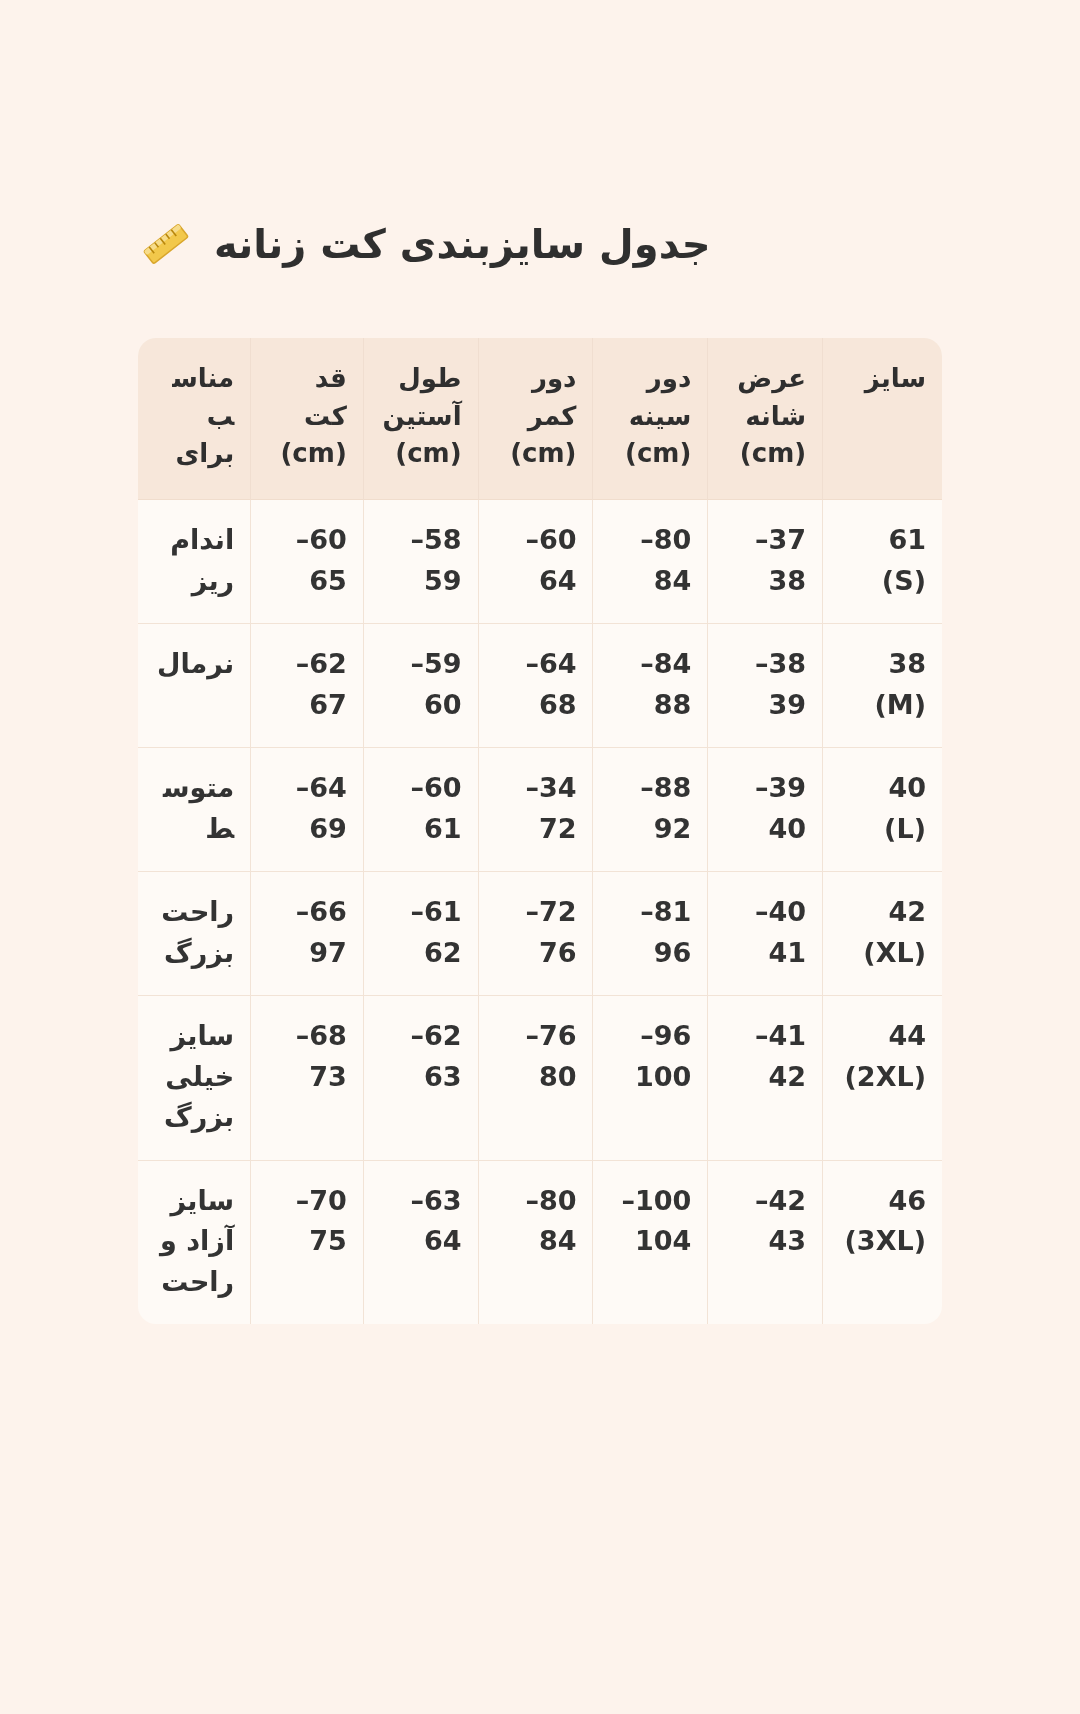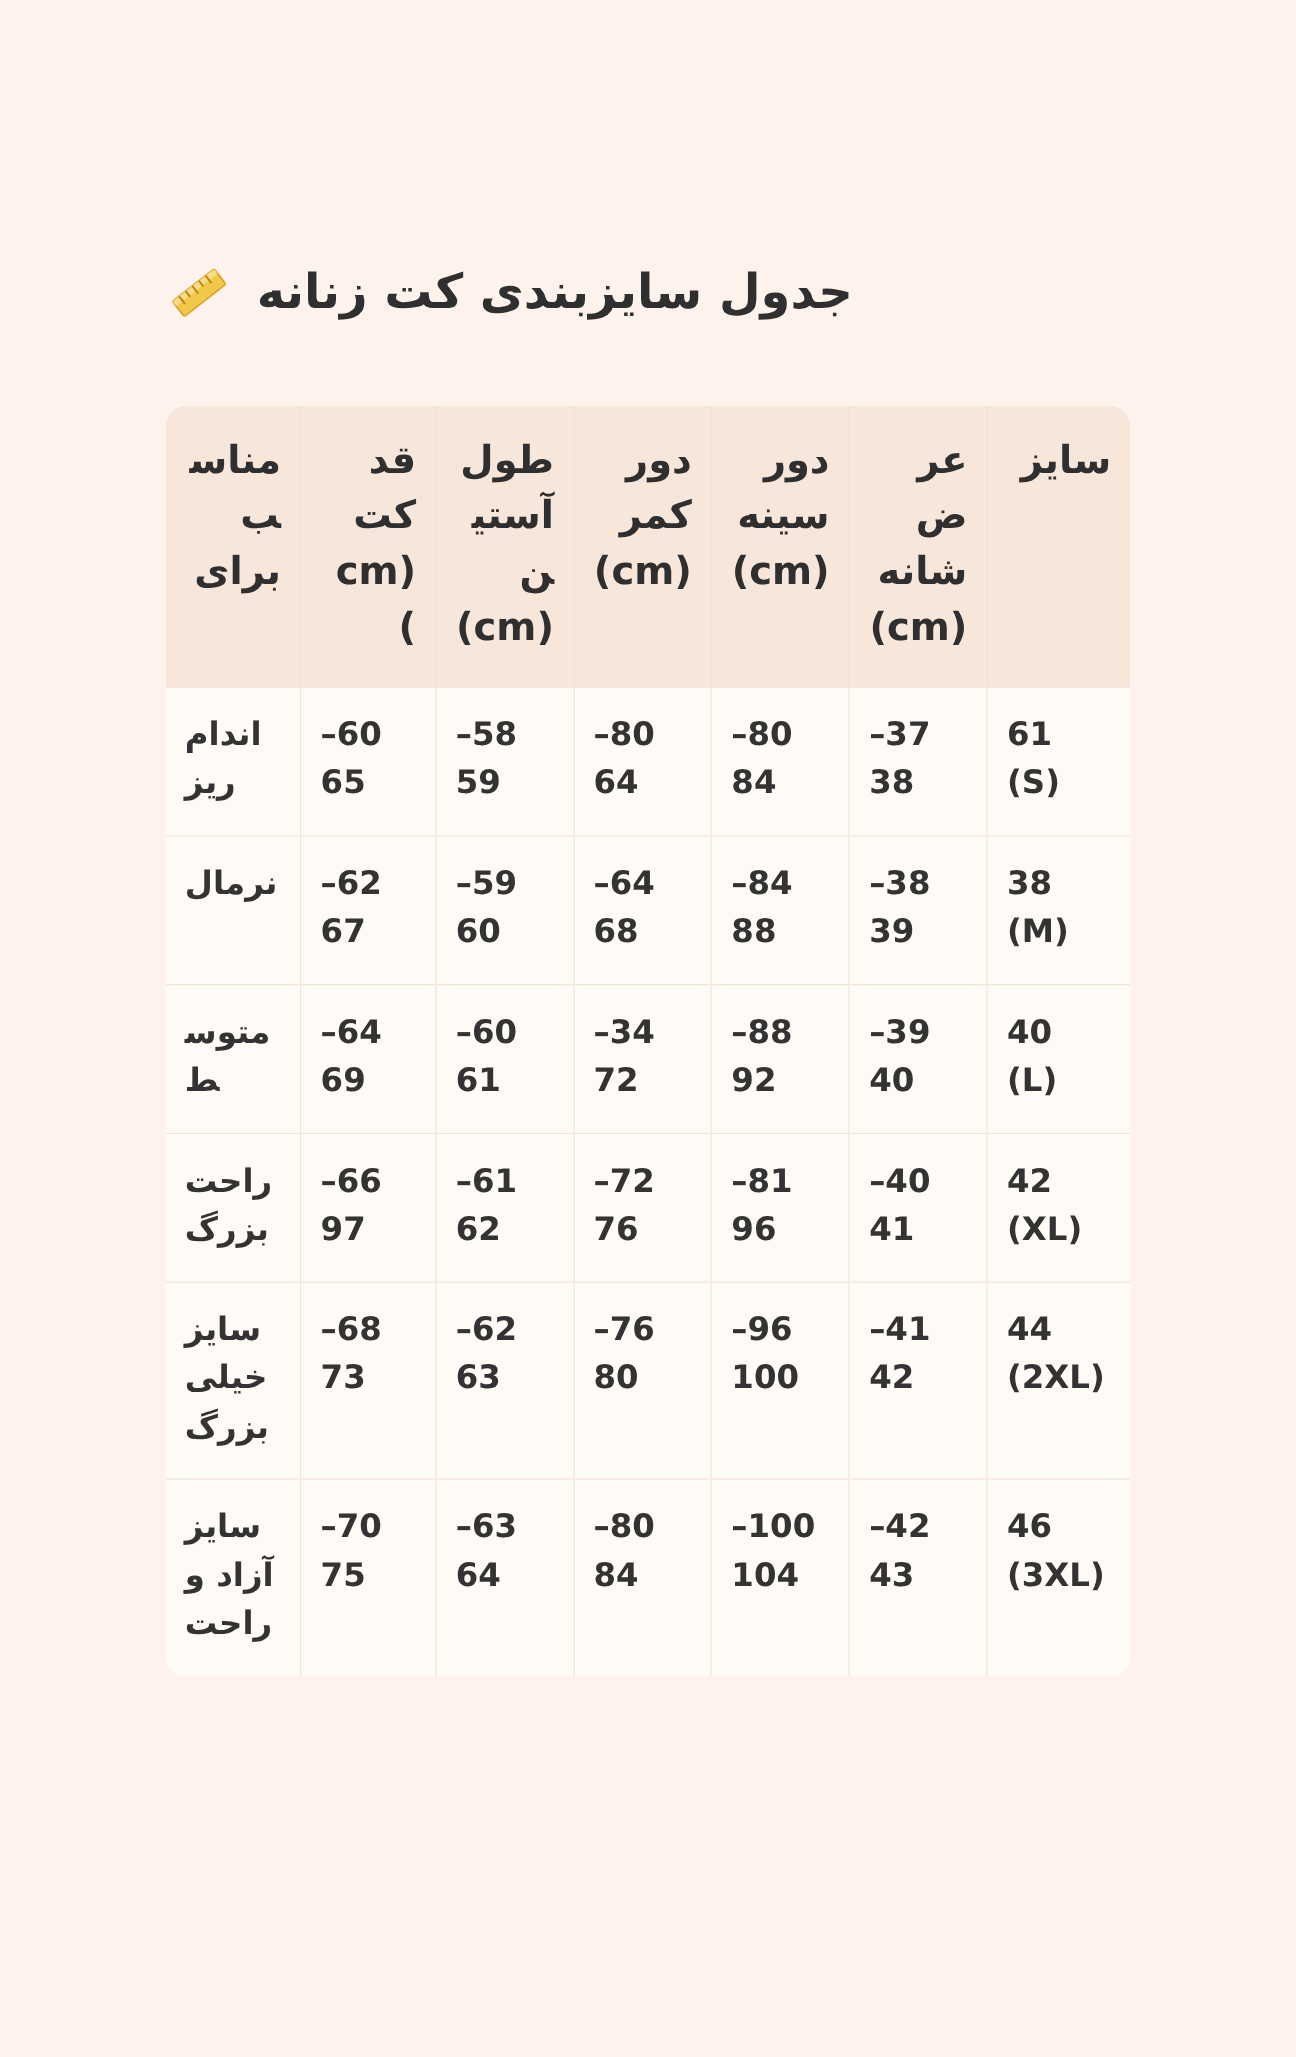--- a/index.html
+++ b/index.html
@@ -58,38 +58,38 @@
     border-collapse: collapse;
     background: #fefaf6;
     border-radius: 18px;
     overflow: hidden;
     direction: rtl;
     table-layout: fixed;
     box-shadow: 0 0 0 1px rgba(0,0,0,0.0);
   }
   table.size-table thead th {
     background: #f7e7da;
-    font-size: 32px;
+    font-size: 26px;
     font-weight: 700;
     color: #2f2f2f;
     text-align: right;
     vertical-align: top;
     padding: 22px 16px 26px 16px;
     line-height: 1.45;
     border-left: 1px solid #f0ded0;
     word-break: break-word;
   }
   table.size-table thead th:last-child {
     border-left: none;
   }
   table.size-table tbody td {
     font-size: 27px;
     font-weight: 700;
     color: #333;
-    text-align: left;
+    text-align: right;
     vertical-align: top;
     padding: 20px 16px 22px 16px;
     line-height: 1.5;
     border-top: 1px solid #f2e3d6;
     border-left: 1px solid #f2e3d6;
     word-break: break-word;
   }
   table.size-table tbody td:last-child {
     border-left: none;
   }
@@ -147,21 +147,21 @@
           <th>طول آستین (cm)</th>
           <th>قد کت (cm)</th>
           <th>مناسب برای</th>
         </tr>
       </thead>
       <tbody>
         <tr>
           <td>61 (S)</td>
           <td>37–38</td>
           <td>80–84</td>
-          <td>80–64</td>
+          <td>60–64</td>
           <td>58–59</td>
           <td>60–65</td>
           <td>اندام ریز</td>
         </tr>
         <tr>
           <td>38 (M)</td>
           <td>38–39</td>
           <td>84–88</td>
           <td>64–68</td>
           <td>59–60</td>

